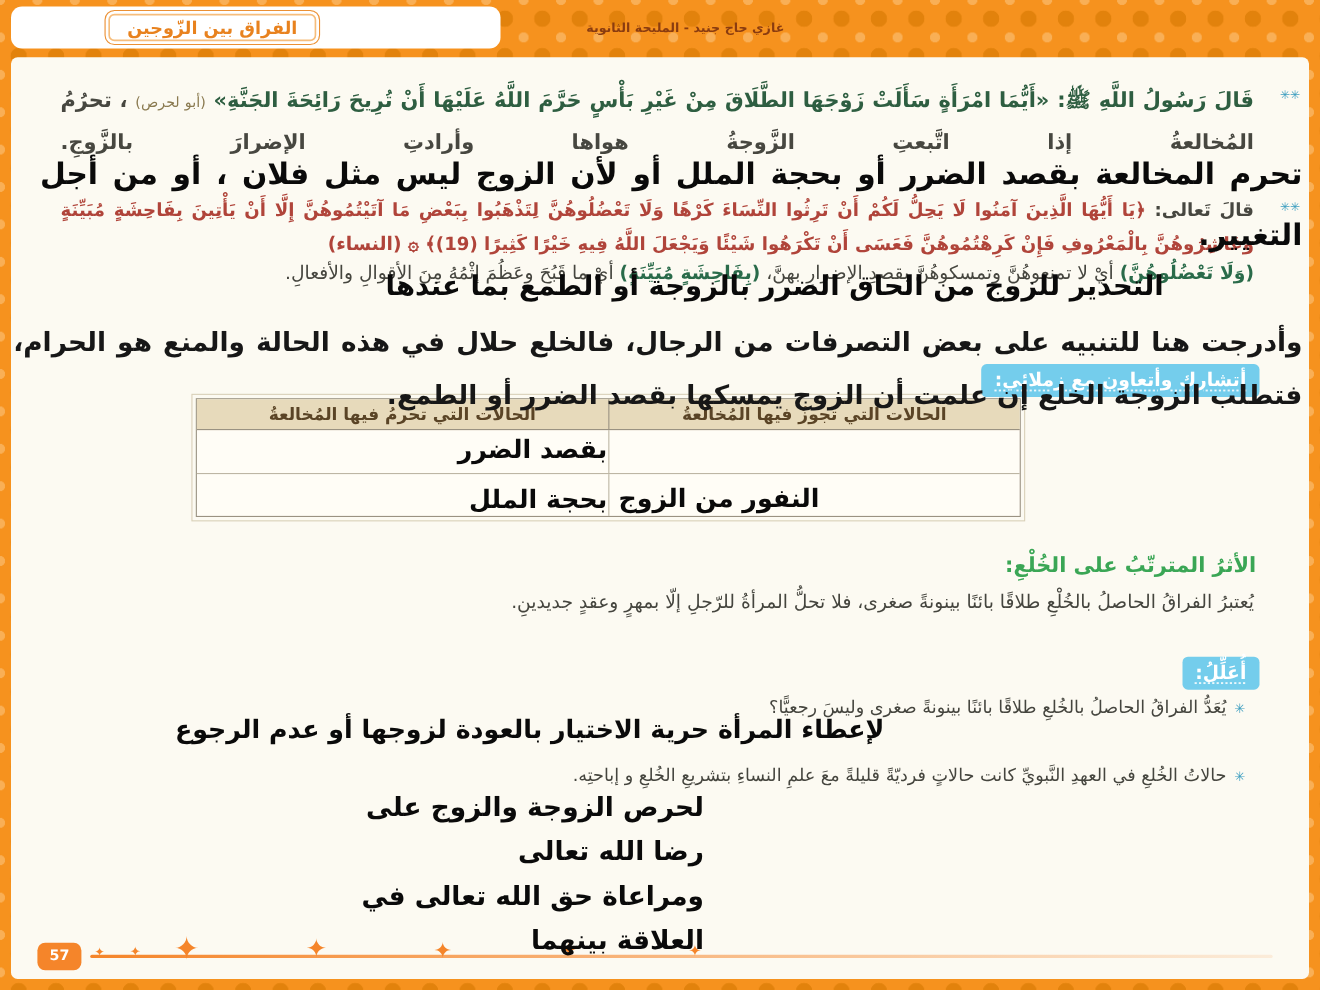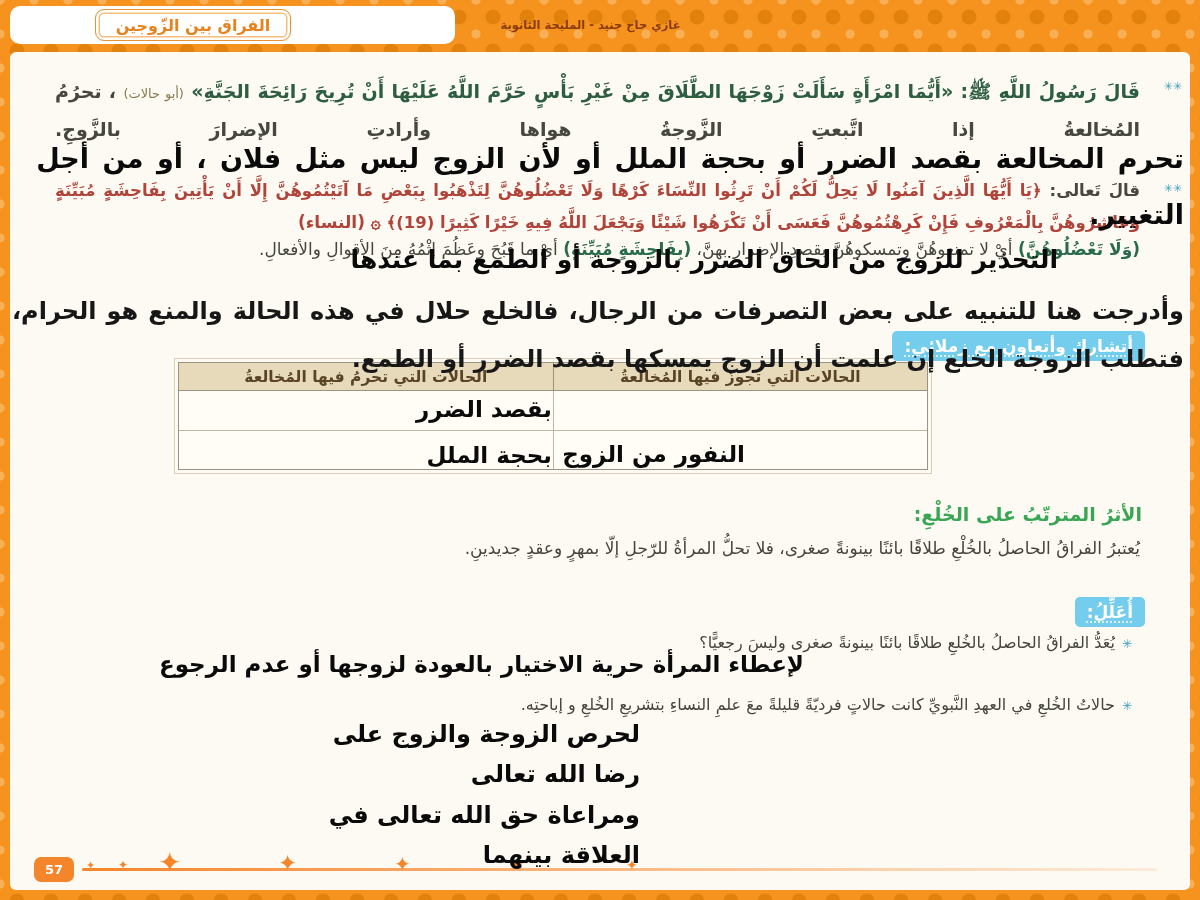--- a/index.html
+++ b/index.html
@@ -22,21 +22,21 @@
 
   
   .header-white{ position:absolute; left:10px; top:6px; width:445px; height:38px; background:#fff; border-radius:10px; z-index:2; }
   .title-pill{
     position:absolute; left:95px; top:9px; width:196px; height:32px; z-index:3;
     border:1.6px solid #eb9034; border-radius:9px; background:#fff;
     box-shadow: inset 0 0 0 2.5px #fff, inset 0 0 0 4px #f6bd7c;
     display:flex; align-items:center; justify-content:center;
     color:#e8821e; font-weight:bold; font-size:16px;
   }
-  .school{ position:absolute; left:468px; top:18px; width:245px; text-align:center; color:#8a3c10; font-size:11.5px; font-weight:bold; z-index:3; }
+  .school{ position:absolute; left:468px; top:18px; width:245px; text-align:right; color:#8a3c10; font-size:11.5px; font-weight:bold; z-index:3; }
 
   
   .abs{ position:absolute; }
   .bullets{ position:absolute; right:18px; color:#3f9fc0; font-size:11px; z-index:2; }
   .bullets.bh{ top:80px; } .bullets.bq{ top:182px; }
 
   .hadith{ top:72px; right:60px; width:1085px; font-size:19px; line-height:2.0; text-align:justify; text-align-last:justify; color:#2e5e41; font-weight:bold; z-index:2; }
   .hadith .src{ color:#8a7a50; font-size:13px; font-weight:normal; }
   .hadith .cmt{ color:#474740; }
 
@@ -106,21 +106,21 @@
   <div class="title-pill">
     <span>الفراق بين الزّوجين</span>
   </div>
   <div class="school">غازي حاج جنيد - المليحة الثانوية</div>
 
   <div class="content"></div>
 
   <span class="bullets bh">✳✳</span>
   <p class="abs hadith">
     <span>قَالَ رَسُولُ اللَّهِ ﷺ: «أَيُّمَا امْرَأَةٍ سَأَلَتْ زَوْجَهَا الطَّلَاقَ مِنْ غَيْرِ بَأْسٍ حَرَّمَ اللَّهُ عَلَيْهَا أَنْ تُرِيحَ رَائِحَةَ الجَنَّةِ»</span>
-    <span class="src">(أبو حالات)</span>
+    <span class="src">(أبو لحرص)</span>
     <span class="cmt">، تحرُمُ المُخالعةُ إذا اتَّبعتِ الزَّوجةُ هواها وأرادتِ الإضرارَ بالزَّوجِ.</span>
   </p>
 
   <span class="bullets bq">✳✳</span>
   <p class="abs quran">
     <span class="intro">قالَ تَعالى:</span>
     <span>﴿يَا أَيُّهَا الَّذِينَ آمَنُوا لَا يَحِلُّ لَكُمْ أَنْ تَرِثُوا النِّسَاءَ كَرْهًا وَلَا تَعْضُلُوهُنَّ لِتَذْهَبُوا بِبَعْضِ مَا آتَيْتُمُوهُنَّ إِلَّا أَنْ يَأْتِينَ بِفَاحِشَةٍ مُبَيِّنَةٍ وَعَاشِرُوهُنَّ بِالْمَعْرُوفِ فَإِنْ كَرِهْتُمُوهُنَّ فَعَسَى أَنْ تَكْرَهُوا شَيْئًا وَيَجْعَلَ اللَّهُ فِيهِ خَيْرًا كَثِيرًا (19)﴾</span>
     <span class="src">۞ (النساء)</span>
   </p>
 

